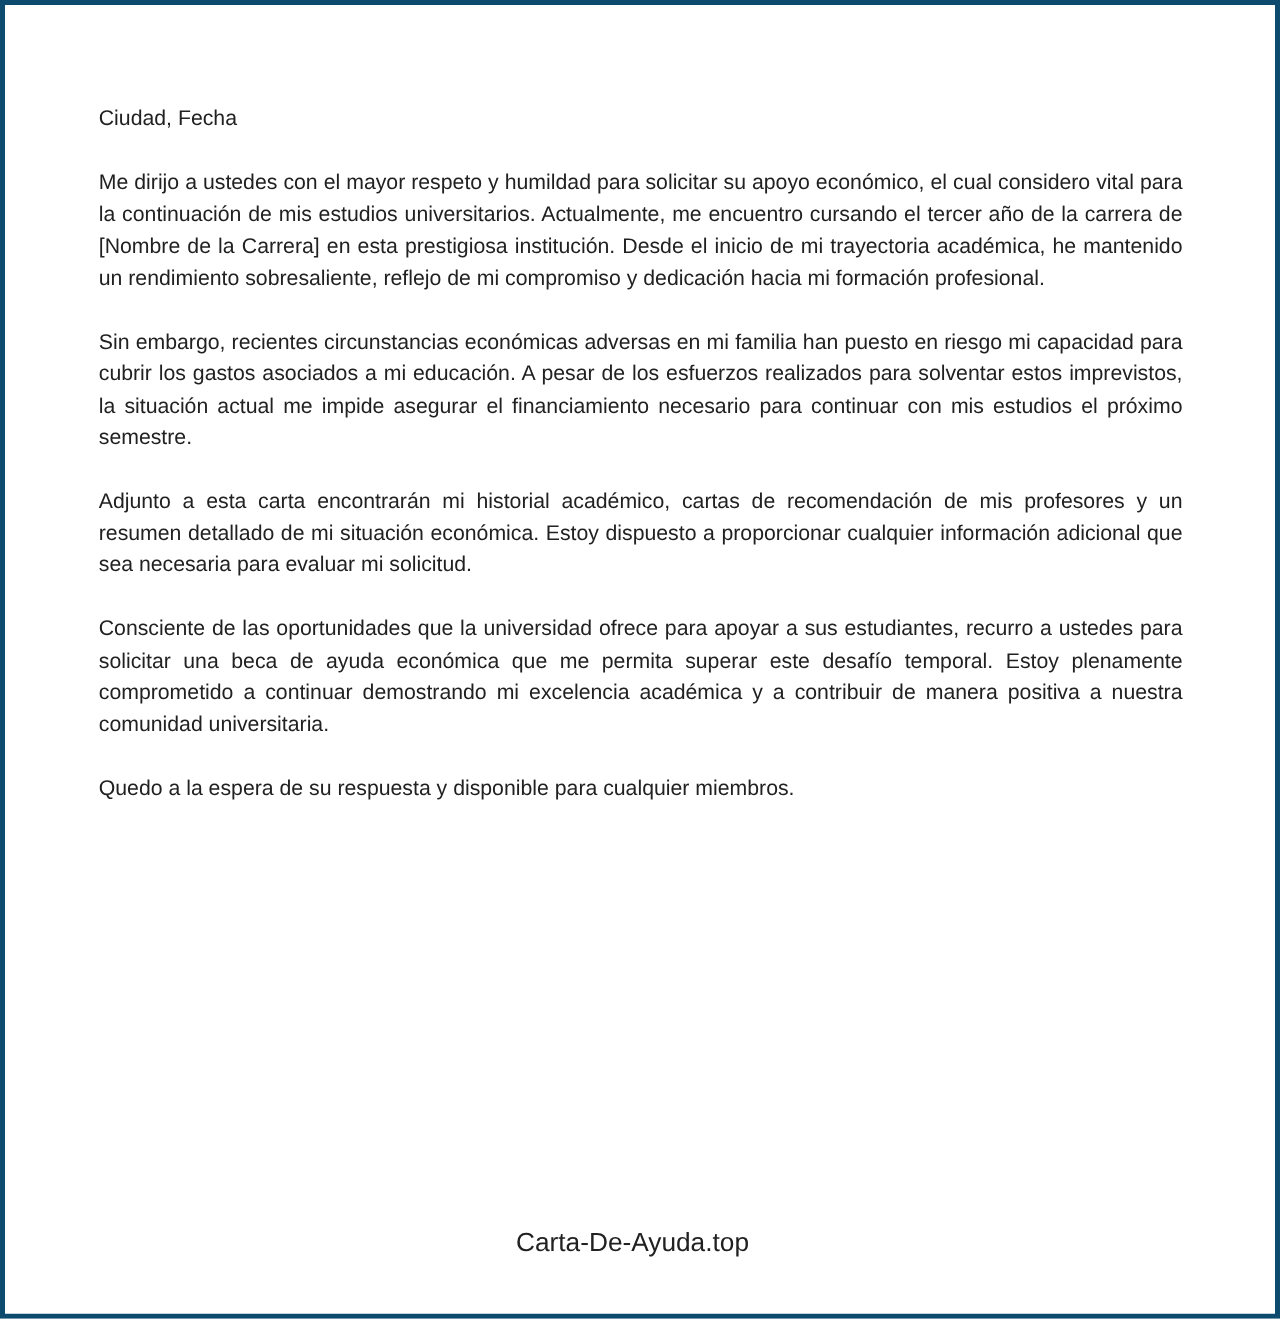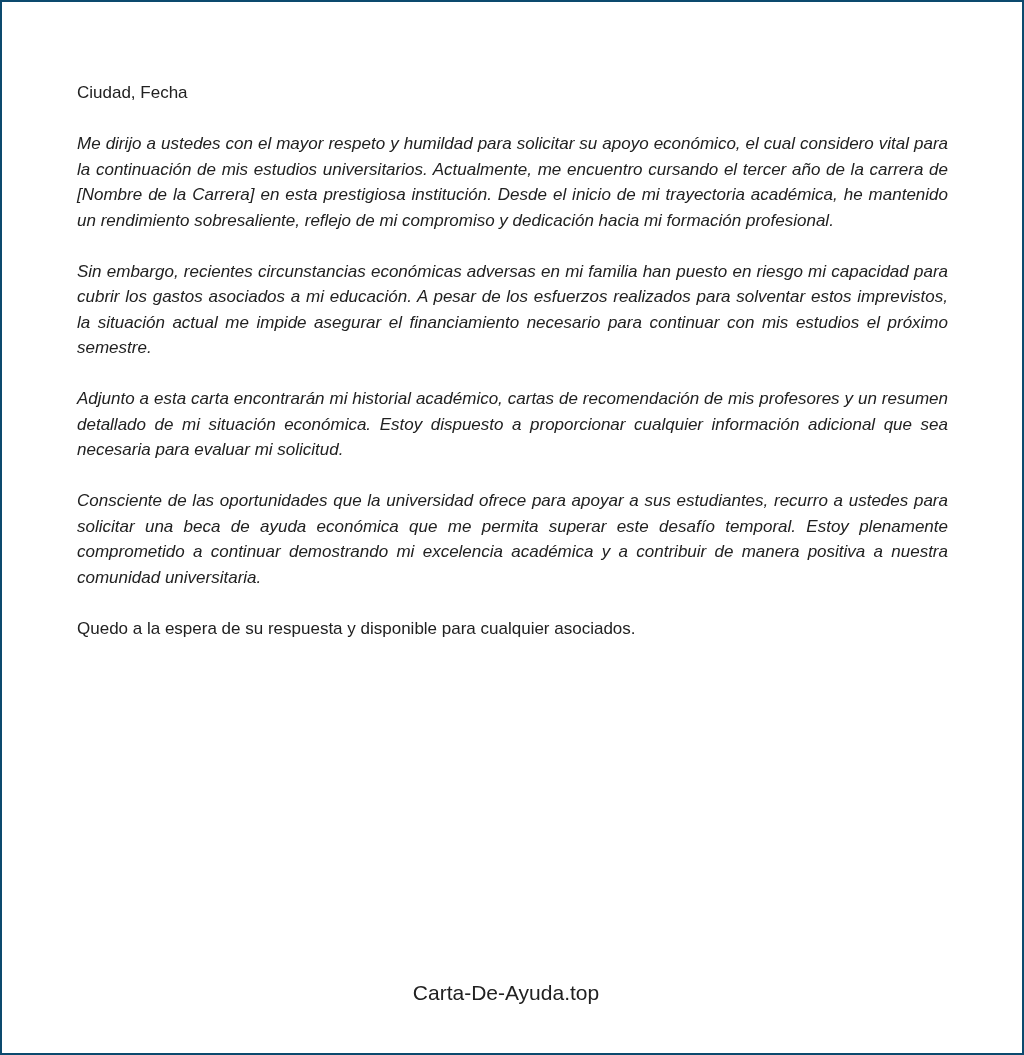--- a/index.html
+++ b/index.html
@@ -4,37 +4,36 @@
 <style>
   * { box-sizing: border-box; margin: 0; padding: 0; }
   html, body {
     background: #ffffff;
     font-family: "Liberation Sans", "DejaVu Sans", sans-serif;
   }
   .page {
     width: 1024px;
     height: 1055px;
     background: #ffffff;
-    border: 2px solid #0c4a6e;
+    border: 4px solid #0c4a6e;
     position: relative;
     overflow: hidden;
   }
   .letter-body {
     padding: 78px 74px 0 75px;
     color: #212121;
     font-size: 17px;
     line-height: 25.5px;
   }
   .letter-body p {
     margin-bottom: 25.5px;
   }
   .para-justify {
     text-align: justify;
     text-justify: inter-word;
-    font-style: italic;
   }
   .footer {
     position: absolute;
     left: 0;
     right: 12px;
     top: 978px;
     text-align: center;
     color: #212121;
     font-size: 21px;
     line-height: 26px;
@@ -43,17 +42,17 @@
 </head>
 <body>
 
 <div class="page">
   <div class="letter-body">
     <p>Ciudad, Fecha</p>
     <p class="para-justify">Me dirijo a ustedes con el mayor respeto y humildad para solicitar su apoyo económico, el cual considero vital para la continuación de mis estudios universitarios. Actualmente, me encuentro cursando el tercer año de la carrera de [Nombre de la Carrera] en esta prestigiosa institución. Desde el inicio de mi trayectoria académica, he mantenido un rendimiento sobresaliente, reflejo de mi compromiso y dedicación hacia mi formación profesional.</p>
     <p class="para-justify">Sin embargo, recientes circunstancias económicas adversas en mi familia han puesto en riesgo mi capacidad para cubrir los gastos asociados a mi educación. A pesar de los esfuerzos realizados para solventar estos imprevistos, la situación actual me impide asegurar el financiamiento necesario para continuar con mis estudios el próximo semestre.</p>
     <p class="para-justify">Adjunto a esta carta encontrarán mi historial académico, cartas de recomendación de mis profesores y un resumen detallado de mi situación económica. Estoy dispuesto a proporcionar cualquier información adicional que sea necesaria para evaluar mi solicitud.</p>
     <p class="para-justify">Consciente de las oportunidades que la universidad ofrece para apoyar a sus estudiantes, recurro a ustedes para solicitar una beca de ayuda económica que me permita superar este desafío temporal. Estoy plenamente comprometido a continuar demostrando mi excelencia académica y a contribuir de manera positiva a nuestra comunidad universitaria.</p>
-    <p>Quedo a la espera de su respuesta y disponible para cualquier asociados.</p>
+    <p>Quedo a la espera de su respuesta y disponible para cualquier miembros.</p>
   </div>
 
   <div class="footer">Carta-De-Ayuda.top</div>
 </div>
 
 </body></html>

